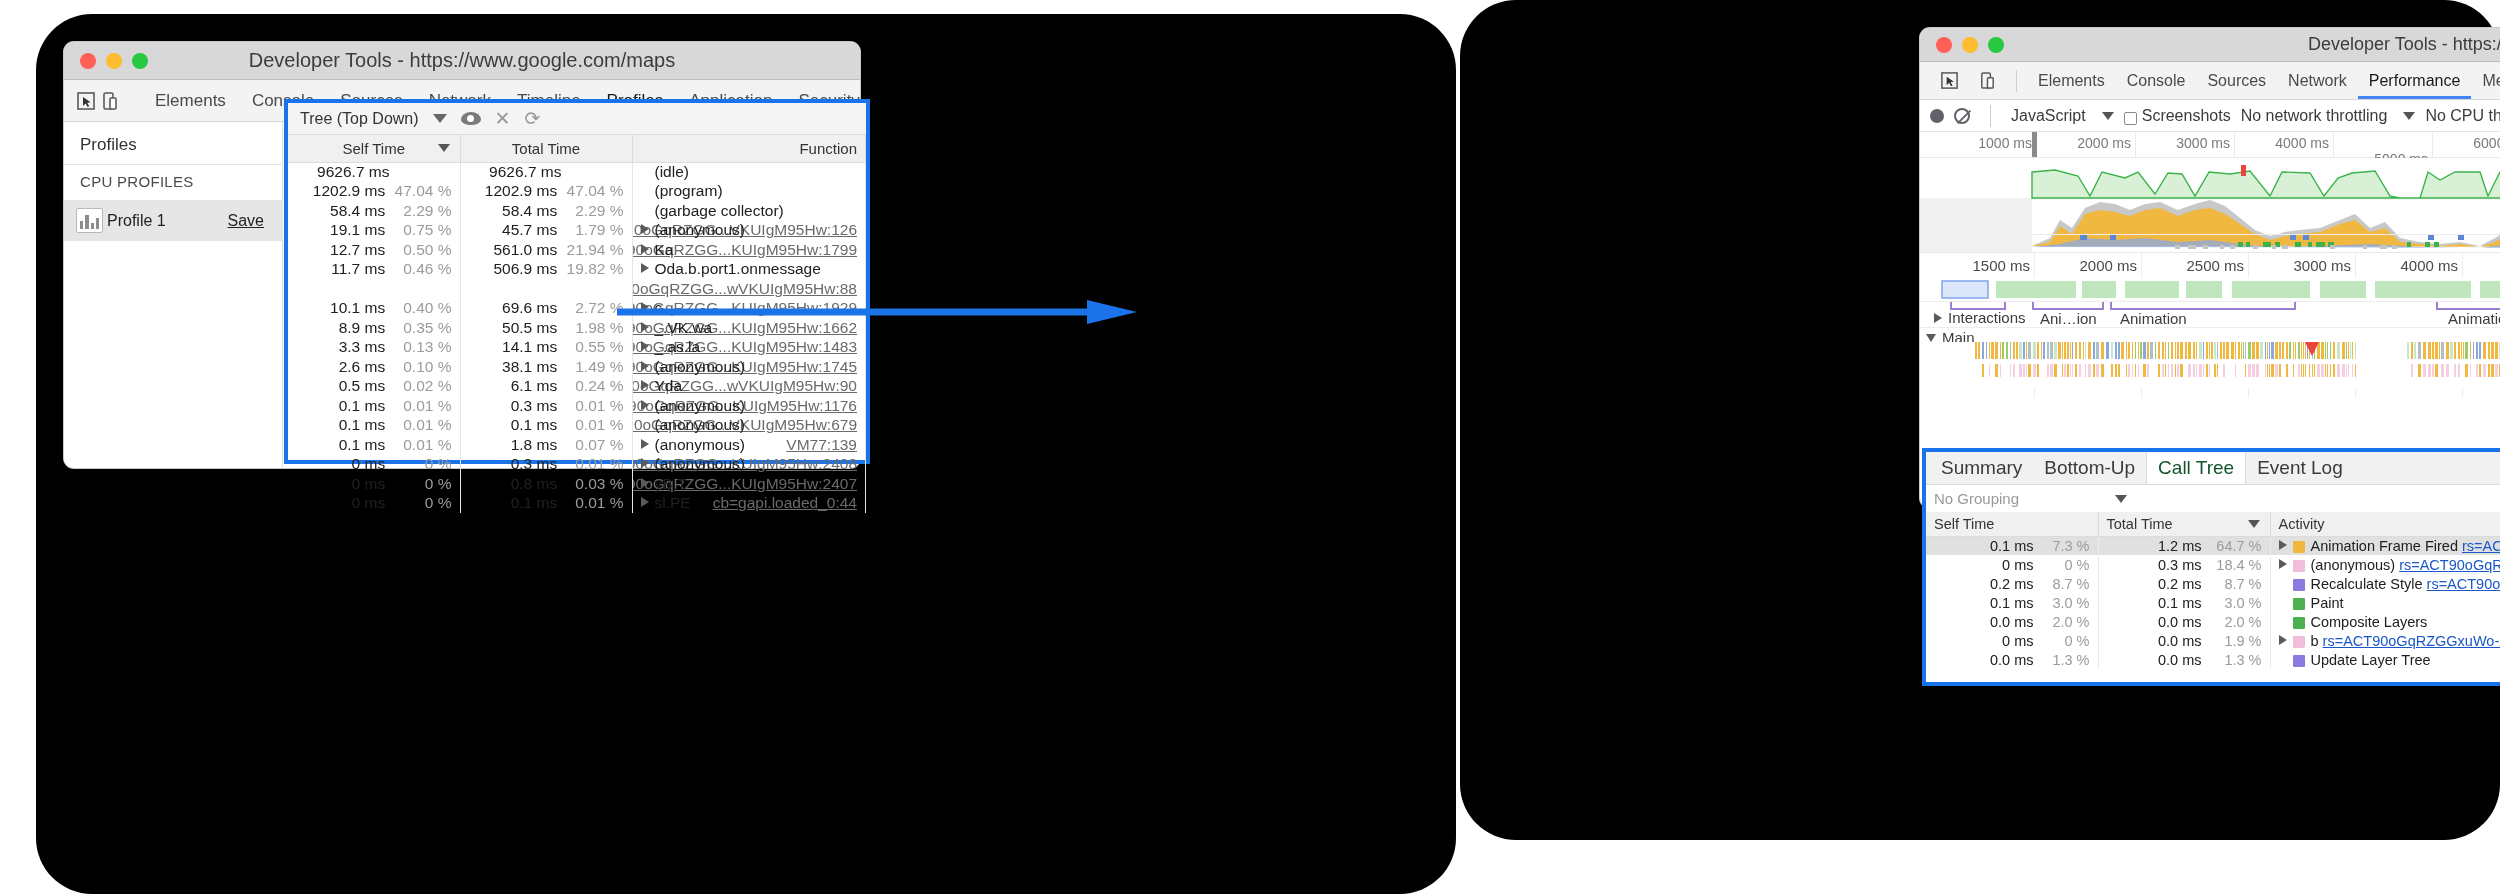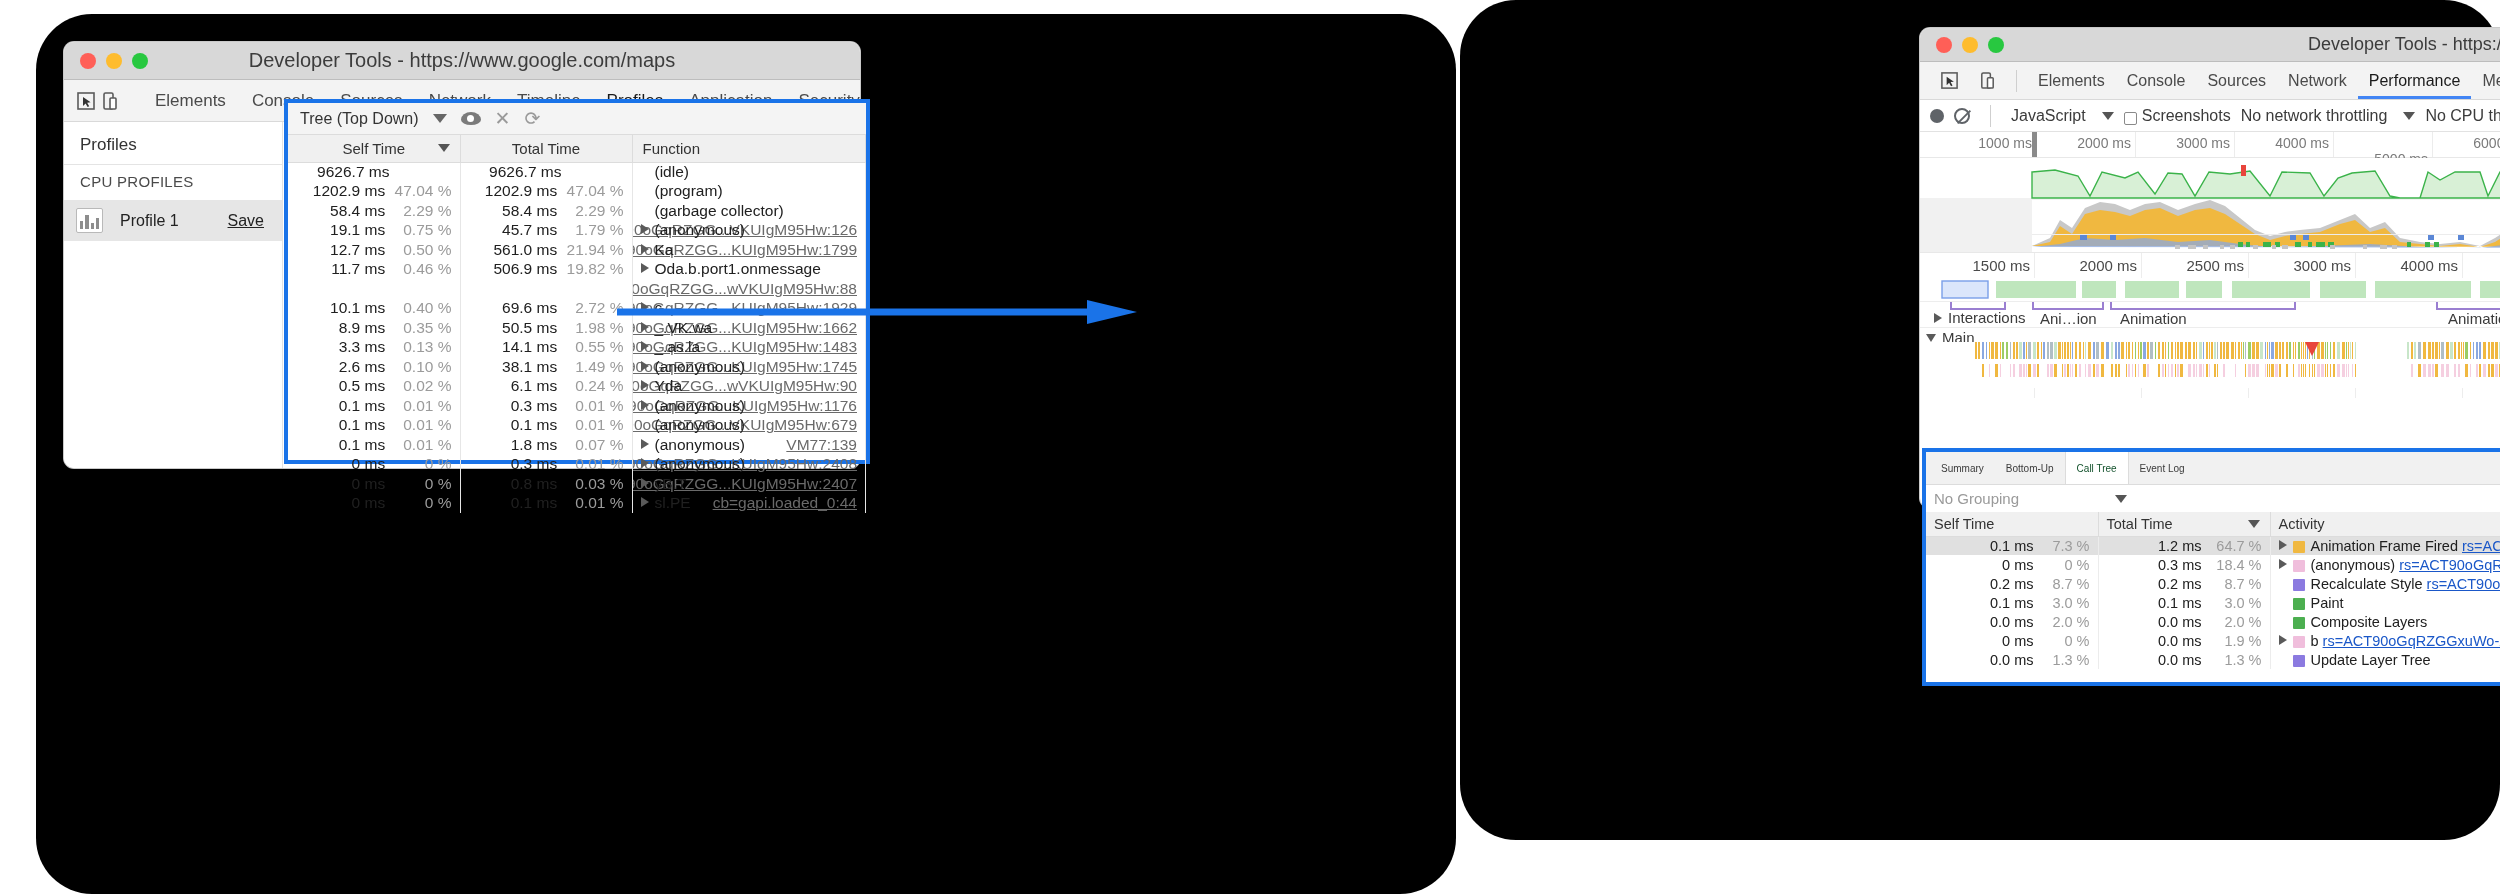--- a/index.html
+++ b/index.html
@@ -49,21 +49,21 @@
   .tab.active.underline { box-shadow: inset 0 -3px 0 #4285f4; }
 
   
   #win-left { left:64px; top:42px; width:796px; height:426px; border-radius:10px;
               box-shadow:0 0 0 1px #c9c9c9; }
   .left-body { display:flex; height:346px; }
   .left-sidebar { width:219px; background:#fff; border-right:1px solid #e2e2e2; }
   .sb-section { font-size:17px; color:#333; padding:13px 16px 9px 16px; }
   .sb-sub { font-size:15px; color:#4a4a4a; padding:8px 16px 10px 16px; letter-spacing:.3px; }
   .sb-item {
-    display:flex; align-items:center; gap:17px; padding:8px 12px;
+    display:flex; align-items:center; gap:4px; padding:8px 12px;
     background:#e6e6e6; font-size:16px; color:#222;
   }
   .sb-thumb {
     width:27px; height:25px; background:#fff; border:1px solid #b9b9b9;
     display:flex; align-items:flex-end; gap:2px; padding:3px; border-radius:2px;
   }
   .sb-thumb i { display:block; width:4px; background:#8d8d8d; }
   .sb-save { margin-left:auto; font-size:16px; color:#222; text-decoration:underline; padding-right:6px; }
 
   
@@ -82,21 +82,21 @@
   .xmark { font-size:19px; color:#9a9a9a; line-height:1; }
   .refresh { font-size:19px; color:#9a9a9a; line-height:1; }
 
   table.prof { width:100%; border-collapse:collapse; table-layout:fixed; }
   table.prof th {
     background:#f0f0f0; font-size:15px; font-weight:normal; color:#333;
     height:27px; border-right:1px solid #dcdcdc; border-bottom:1px solid #dcdcdc;
     padding:0 8px; text-align:center; position:relative;
   }
   table.prof th.right-al { text-align:center; }
-  table.prof th.fn { text-align:left; padding-left:10px; }
+  table.prof th.fn { text-align:right; padding-left:10px; }
   .th-sort { position:absolute; right:10px; top:50%; transform:translateY(-50%);
              width:0;height:0;border-left:6px solid transparent;border-right:6px solid transparent;border-top:8px solid #555; }
   table.prof td { font-size:15.5px; color:#202020; height:19.5px; padding:0 8px;
                   border-right:1px solid #e6e6e6; white-space:nowrap; }
   td.num { text-align:right; }
   .pct { color:#9b9b9b; display:inline-block; min-width:62px; text-align:right; }
   .fncell { border-right:none; padding-left:8px; overflow:hidden; }
   .tri { display:inline-block; width:0;height:0;
          border-top:5px solid transparent;border-bottom:5px solid transparent;
          border-left:8px solid #5a5a5a; margin-right:6px; vertical-align:1px; }
@@ -137,21 +137,21 @@
   .tri-sm { width:0;height:0;border-top:5px solid transparent;border-bottom:5px solid transparent;border-left:8px solid #5a5a5a;}
   .tri-sm.down { border:none;border-left:5px solid transparent;border-right:5px solid transparent;border-top:8px solid #5a5a5a;}
   .anno-bracket { position:absolute; border:2px solid #9a7fd1; border-top:none; height:8px; }
 
   
   #detail-panel {
     position:absolute; left:1922px; top:448px; width:806px; height:238px;
     border:4px solid #1a73e8; background:#fff; z-index:6;
   }
   .dp-tabs { height:33px; background:#f1f1f1; border-bottom:1px solid #dcdcdc; display:flex; align-items:center; padding-left:4px;}
-  .dp-tab { font-size:10px; color:#3b3b3b; padding:0 11px; height:100%; display:flex; align-items:center;}
+  .dp-tab { font-size:19px; color:#3b3b3b; padding:0 11px; height:100%; display:flex; align-items:center;}
   .dp-tab.active { background:#fff; border-left:1px solid #dcdcdc; border-right:1px solid #dcdcdc; color:#14532d;}
   .dp-group { height:27px; display:flex; align-items:center; padding-left:8px; font-size:15px; color:#9a9a9a; gap:90px;}
 
   table.call { width:100%; border-collapse:collapse; table-layout:fixed; }
   table.call th { background:#f0f0f0; font-size:14.5px; font-weight:normal; color:#333;
     height:24px; border-right:1px solid #dcdcdc; border-bottom:1px solid #dcdcdc; padding:0 8px; text-align:left; position:relative;}
   table.call td { font-size:14.5px; color:#202020; height:19px; padding:0 8px; border-right:1px solid #ececec; white-space:nowrap;}
   table.call tr.sel td { background:#e0e0e0; }
   .bar-cell { position:relative; }
   .bar-fill { position:absolute; left:0; top:0; bottom:0; background:#fdf3dd; z-index:0; }

